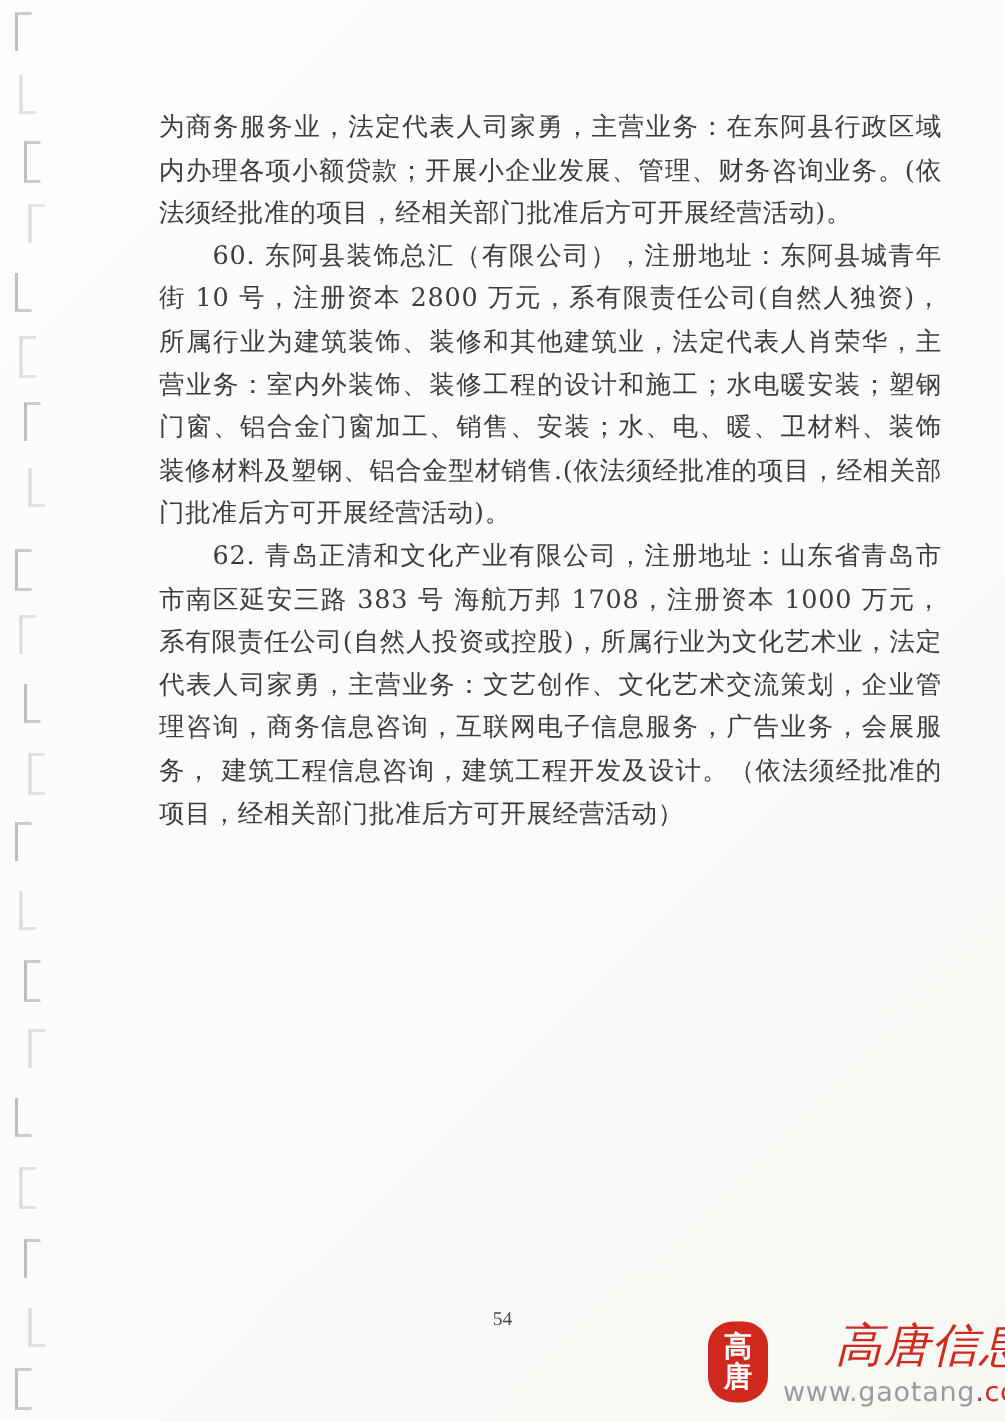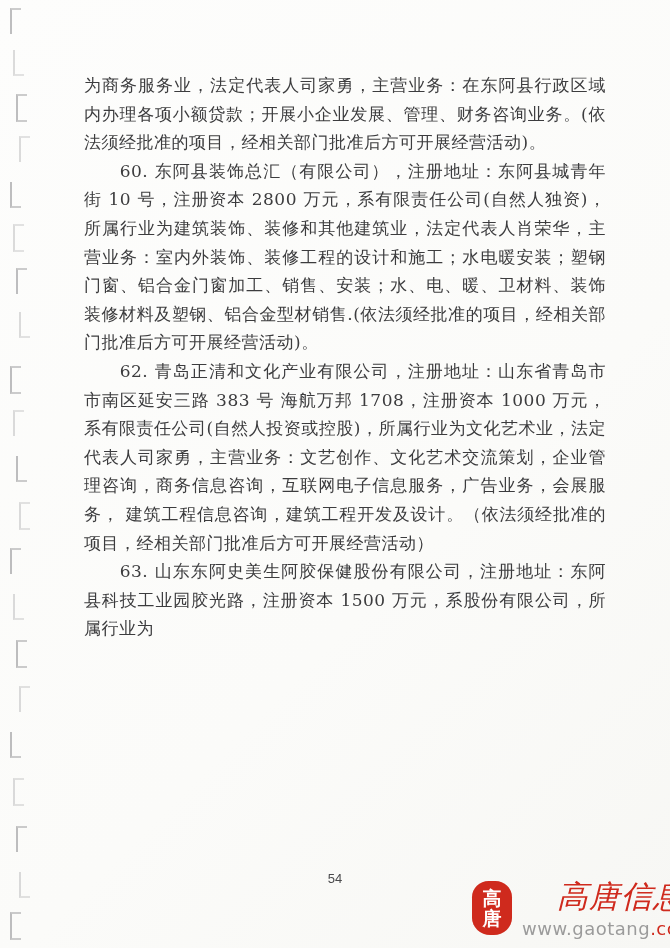--- a/index.html
+++ b/index.html
@@ -20,37 +20,37 @@
     position: absolute;
     width: 9px; height: 24px;
     border-left: 2px solid rgba(90,90,95,0.38);
   }
   .bmark.t { border-top: 2px solid rgba(90,90,95,0.30); }
   .bmark.b { border-bottom: 2px solid rgba(90,90,95,0.30); }
   .bmark.faint { opacity: .55; }
 
   .doc-body {
     position: absolute;
-    left: 84px; top: 71px; width: 522px;
+    left: 106px; top: 71px; width: 522px;
     color: #3c3c3e;
     font-size: 17px;
     line-height: 28.6px;
     letter-spacing: 0.5px;
     text-align: justify;
   }
   .doc-body p { margin: 0; }
   .doc-body p.indent { text-indent: 2.1em; }
 
   .page-number {
     position: absolute;
     left: 0; right: 0; top: 871px;
     text-align: center;
     font-size: 13px;
     color: #4a4a4c;
-    font-family: Liberation Sans, sans-serif;
+    font-family: Liberation Serif, serif;
   }
 
   
   .watermark {
     position: absolute;
     left: 470px; top: 878px;
     width: 200px; height: 70px;
   }
   .seal {
     position: absolute; left: 2px; top: 3px;
@@ -112,21 +112,20 @@
       <div class="bmark t b faint" style="top: 778px; left: 13px;"></div>
       <div class="bmark t" style="top: 826px; left: 16px;"></div>
       <div class="bmark b faint" style="top: 872px; left: 19px;"></div>
       <div class="bmark t b" style="top: 912px; left: 10px;"></div>
     </div>
 
   <div class="doc-body">
       <p class="">为商务服务业，法定代表人司家勇，主营业务：在东阿县行政区域内办理各项小额贷款；开展小企业发展、管理、财务咨询业务。(依法须经批准的项目，经相关部门批准后方可开展经营活动)。</p>
       <p class="indent">60. 东阿县装饰总汇（有限公司），注册地址：东阿县城青年街 10 号，注册资本 2800 万元，系有限责任公司(自然人独资)，所属行业为建筑装饰、装修和其他建筑业，法定代表人肖荣华，主营业务：室内外装饰、装修工程的设计和施工；水电暖安装；塑钢门窗、铝合金门窗加工、销售、安装；水、电、暖、卫材料、装饰装修材料及塑钢、铝合金型材销售.(依法须经批准的项目，经相关部门批准后方可开展经营活动)。</p>
       <p class="indent">62. 青岛正清和文化产业有限公司，注册地址：山东省青岛市市南区延安三路 383 号 海航万邦 1708，注册资本 1000 万元，系有限责任公司(自然人投资或控股)，所属行业为文化艺术业，法定代表人司家勇，主营业务：文艺创作、文化艺术交流策划，企业管理咨询，商务信息咨询，互联网电子信息服务，广告业务，会展服务， 建筑工程信息咨询，建筑工程开发及设计。（依法须经批准的项目，经相关部门批准后方可开展经营活动）</p>
-      <p class="indent">63. 山东东阿史美生阿胶保健股份有限公司，注册地址：东阿县科技工业园胶光路，注册资本 1500 万元，系股份有限公司，所属行业为</p>
     </div>
 
   <div class="page-number">54</div>
 
   <div class="watermark">
     <div class="seal">
       <span>高</span>
       <span>唐</span>
     </div>
     <div class="brand-text">高唐信息港</div>

